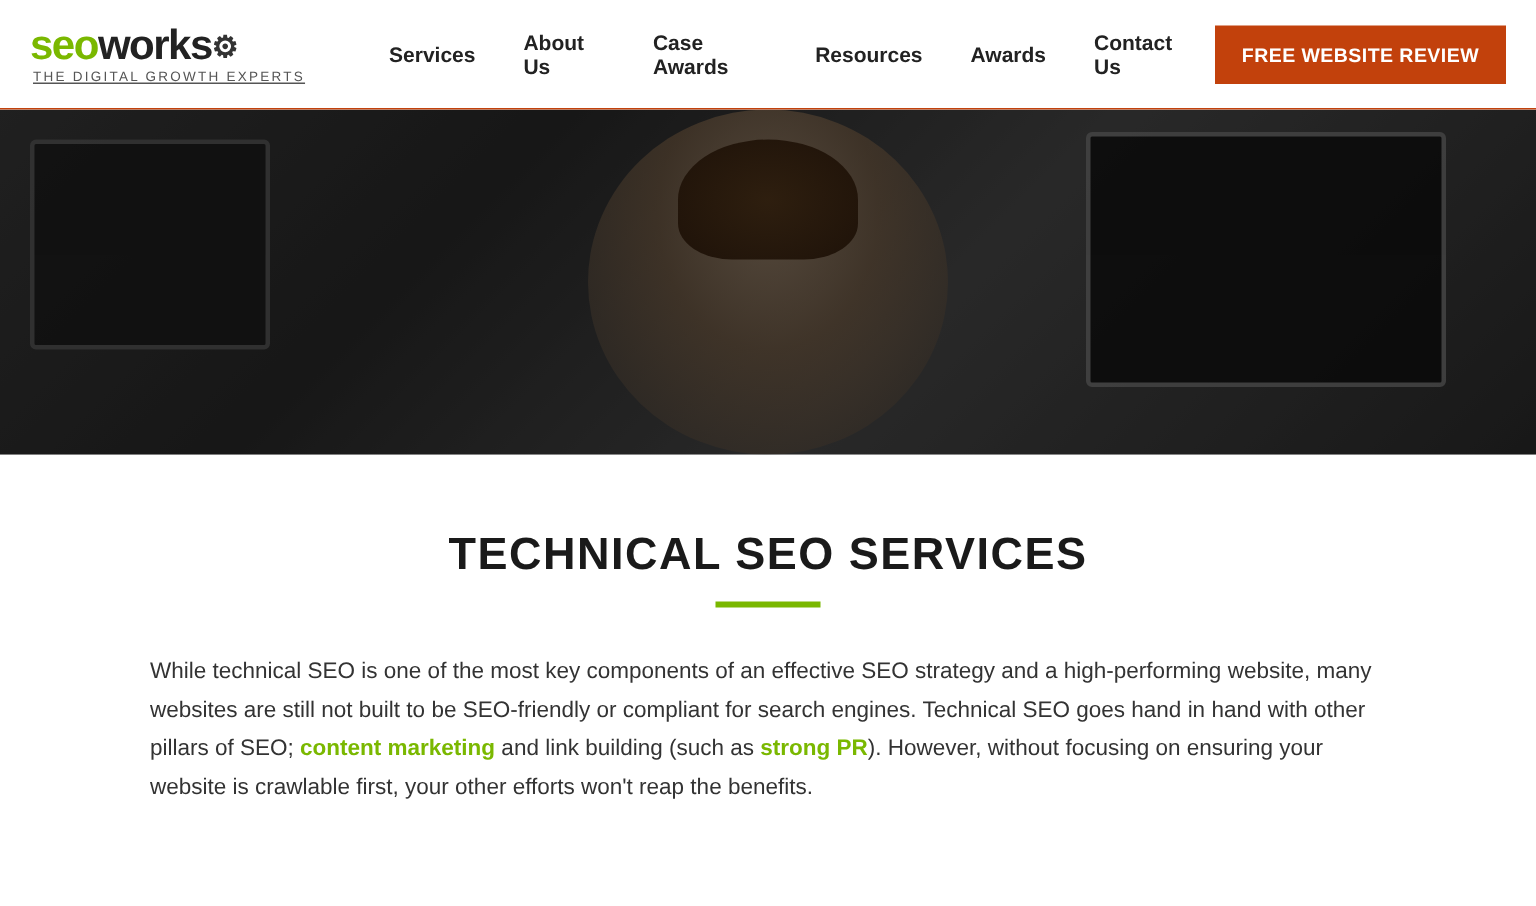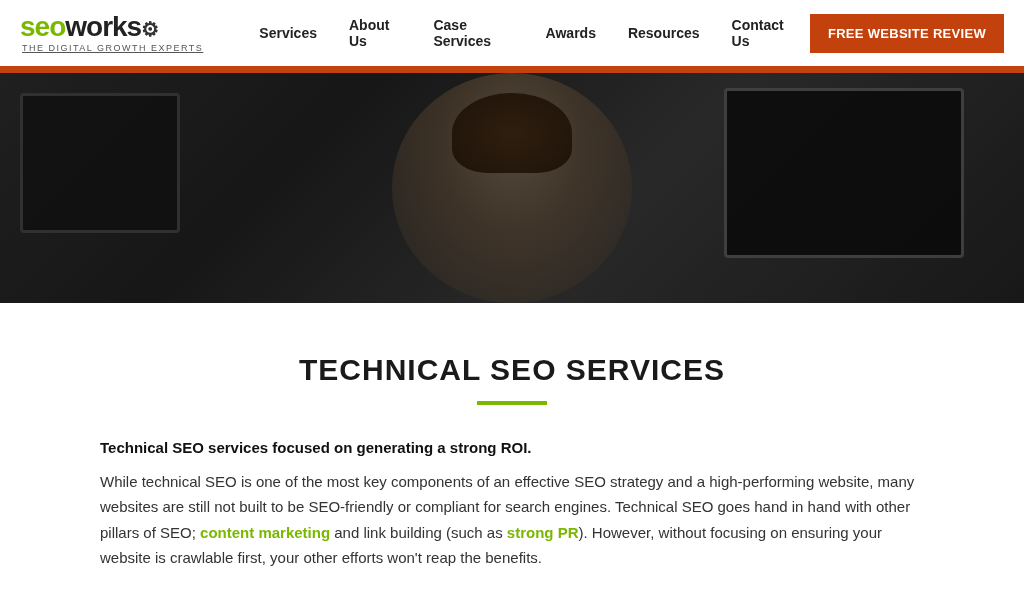--- a/index.html
+++ b/index.html
@@ -5,21 +5,21 @@
     * { margin: 0; padding: 0; box-sizing: border-box; }
     body { font-family: Arial, sans-serif; width: 1024px; overflow-x: hidden; background: #fff; }
 
     
     .navbar {
       display: flex;
       align-items: center;
       height: 73px;
       padding: 0 20px;
       background: #fff;
-      border-bottom: 7px solid #c2410c;
+      border-bottom: 1px solid #c2410c;
       position: relative;
       z-index: 10;
     }
     .logo-area {
       display: flex;
       flex-direction: column;
       margin-right: 40px;
       min-width: 180px;
     }
     .logo-text {
@@ -187,23 +187,23 @@
   <div class="logo-area">
     <div class="logo-text">
       <span class="seo">seo</span><span>works</span><span class="gear-icon">⚙</span>
     </div>
     <div class="logo-tagline">THE DIGITAL GROWTH EXPERTS</div>
   </div>
 
   <div class="nav-links">
     <a class="nav-link">Services</a>
     <a class="nav-link">About Us</a>
-    <a class="nav-link">Case Services</a>
+    <a class="nav-link">Case Awards</a>
+    <a class="nav-link">Resources</a>
     <a class="nav-link">Awards</a>
-    <a class="nav-link">Resources</a>
     <a class="nav-link">Contact Us</a>
   </div>
 
   <button class="cta-button">FREE Website Review</button>
 </nav>
 
 <div class="hero">
   <div class="hero-overlay"></div>
   <div class="monitor-left"></div>
   <div class="person-silhouette"></div>
@@ -211,20 +211,19 @@
   <div class="monitor-right"></div>
 </div>
 
 <div class="content-section">
   <div class="section-title-wrap">
     <h1 class="section-title">TECHNICAL SEO SERVICES</h1>
     <div class="title-underline"></div>
   </div>
 
   <div class="section-body">
-    <p class="bold-line">Technical SEO services focused on generating a strong ROI.</p>
     <p>
       <span>While technical SEO is one of the most key components of an effective SEO strategy and a high-performing website, many websites are still not built to be SEO-friendly or compliant for search engines. Technical SEO goes hand in hand with other pillars of SEO;</span>
       <span> </span>
       <a class="green-link">content marketing</a><span> and link building (such as </span><a class="green-link">strong PR</a><span>). However, without focusing on ensuring your website is crawlable first, your other efforts won't reap the benefits.</span>
     </p>
   </div>
 </div>
 
 </body></html>

